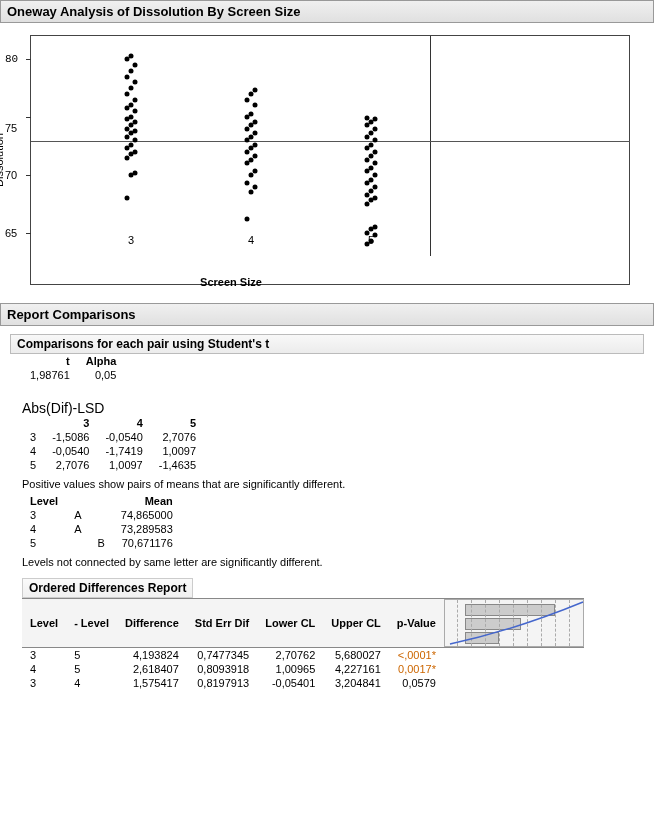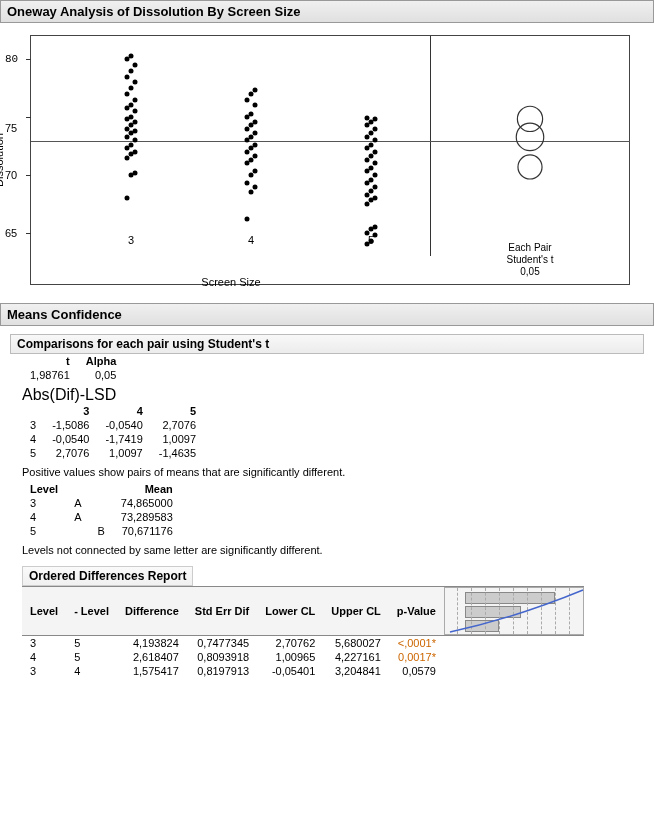--- a/index.html
+++ b/index.html
@@ -9,21 +9,21 @@
 .sub-sub-header { background: linear-gradient(#fafafa,#f0f0f0); border: 1px solid #ccc; padding: 2px 6px; font-weight: bold; font-size: 12px; display: inline-block; margin-top: 6px; }
 .container { padding: 4px 10px 10px 10px; }
 .chart-box { border: 1px solid #444; margin: 8px 0 8px 20px; width: 600px; height: 250px; position: relative; background: #fff; }
 .plot-split { display: flex; width: 100%; height: 220px; }
 .scatter-area { flex: 0 0 400px; position: relative; border-right: 1px solid #333; }
 .circles-area { flex: 1; position: relative; }
 .axis-label-y { position: absolute; left: -32px; top: 50%; transform: translate(-50%,-50%) rotate(-90deg); font-size: 11px; }
 .tick-y { position: absolute; left: -5px; width: 5px; border-top: 1px solid #333; }
 .tick-y-label { position: absolute; left: -26px; font-size: 11px; transform: translateY(-50%); }
 .tick-x-label { position: absolute; bottom: 10px; font-size: 11px; transform: translateX(-50%); }
-.axis-label-x { position: absolute; bottom: -4px; left: 200px; transform: translateX(-50%); font-size: 11px; }
+.axis-label-x { position: absolute; bottom: -4px; left: 200px; transform: translateX(-50%); font-size: 11px; font-weight: bold; }
 .pair-label { position: absolute; bottom: -22px; width: 100%; text-align: center; font-size: 10px; line-height: 1.2; }
 .hline { position: absolute; left: 0; right: -200px; border-top: 1px solid #555; }
 .pt { position: absolute; width: 5px; height: 5px; background: #000; border-radius: 50%; transform: translate(-50%,-50%); }
 svg.circles { width: 100%; height: 100%; }
 .note { font-size: 11px; margin: 6px 0 4px 0; }
 table { border-collapse: collapse; font-size: 11px; }
 th, td { padding: 1px 8px; text-align: right; }
 th { font-weight: bold; }
 .left { text-align: left; }
 .center { text-align: center; }
@@ -134,55 +134,43 @@
           <div class="pt" style="left: 344px; top: 104.211px;"></div>
           <div class="pt" style="left: 336px; top: 100.737px;"></div>
           <div class="pt" style="left: 340px; top: 97.2632px;"></div>
           <div class="pt" style="left: 344px; top: 92.6316px;"></div>
           <div class="pt" style="left: 336px; top: 89.1579px;"></div>
           <div class="pt" style="left: 340px; top: 85.6842px;"></div>
           <div class="pt" style="left: 344px; top: 83.3684px;"></div>
           <div class="pt" style="left: 336px; top: 82.2105px;"></div>
           <div class="tick-x-label" style="left: 340px;">5</div>
         </div>
-      <div class="circles-area">
-        <svg class="circles" id="circles" viewBox="0 0 200 220">
-            <circle cx="100" cy="82.61578947368426" r="12.73684210526316" fill="none" stroke="#333" stroke-width="1.2"></circle>
-            <circle cx="100" cy="100.8526315789473" r="13.894736842105264" fill="none" stroke="#333" stroke-width="1.2"></circle>
-            <circle cx="100" cy="131.1894736842105" r="12.157894736842106" fill="none" stroke="#333" stroke-width="1.2"></circle>
-          </svg>
-        <div class="pair-label">
-          <span>Each Pair</span><br>
-          <span>Student's t</span><br>
-          <span>0,05</span>
-        </div>
-      </div>
     </div>
     <span class="axis-label-x">Screen Size</span>
   </div>
 </div>
 
-<div class="section-header">Means Confidence</div>
+<div class="section-header">Report Comparisons</div>
 <div class="container">
   <div class="sub-header">Comparisons for each pair using Student's t</div>
   <div style="padding-left:12px">
     <table>
       <tbody>
           <tr>
             <th>t</th>
             <th>Alpha</th>
           </tr>
       <tr>
             <td>1,98761</td>
             <td>0,05</td>
           </tr>
     </tbody>
       </table>
 
-    <div style="font-size:16px;margin-top:4px">Abs(Dif)-LSD</div>
+    <div style="font-size:14px;margin-top:18px">Abs(Dif)-LSD</div>
     <table id="lsd-table">
         <tbody>
           <tr>
             <th></th>
             <th>3</th>
             <th>4</th>
             <th>5</th>
           </tr>
         </tbody>
         <tbody>

